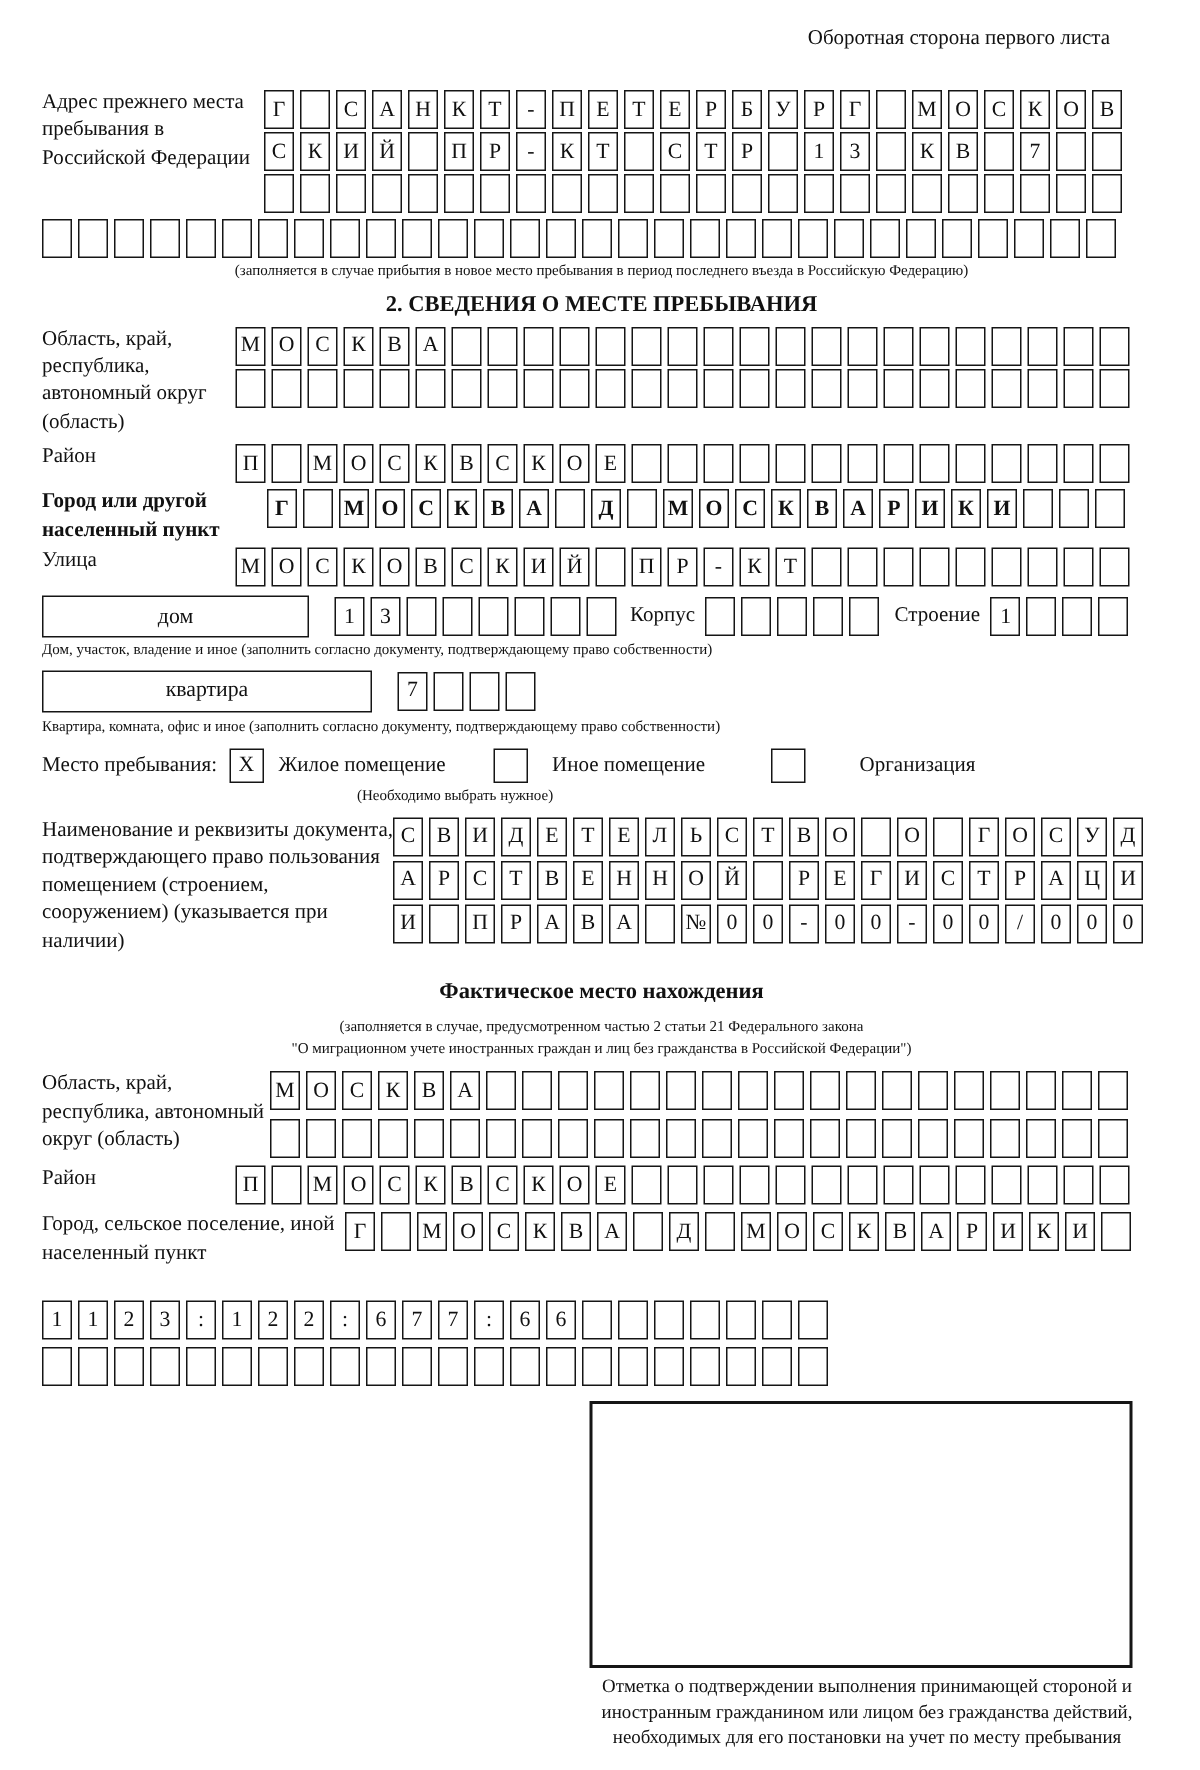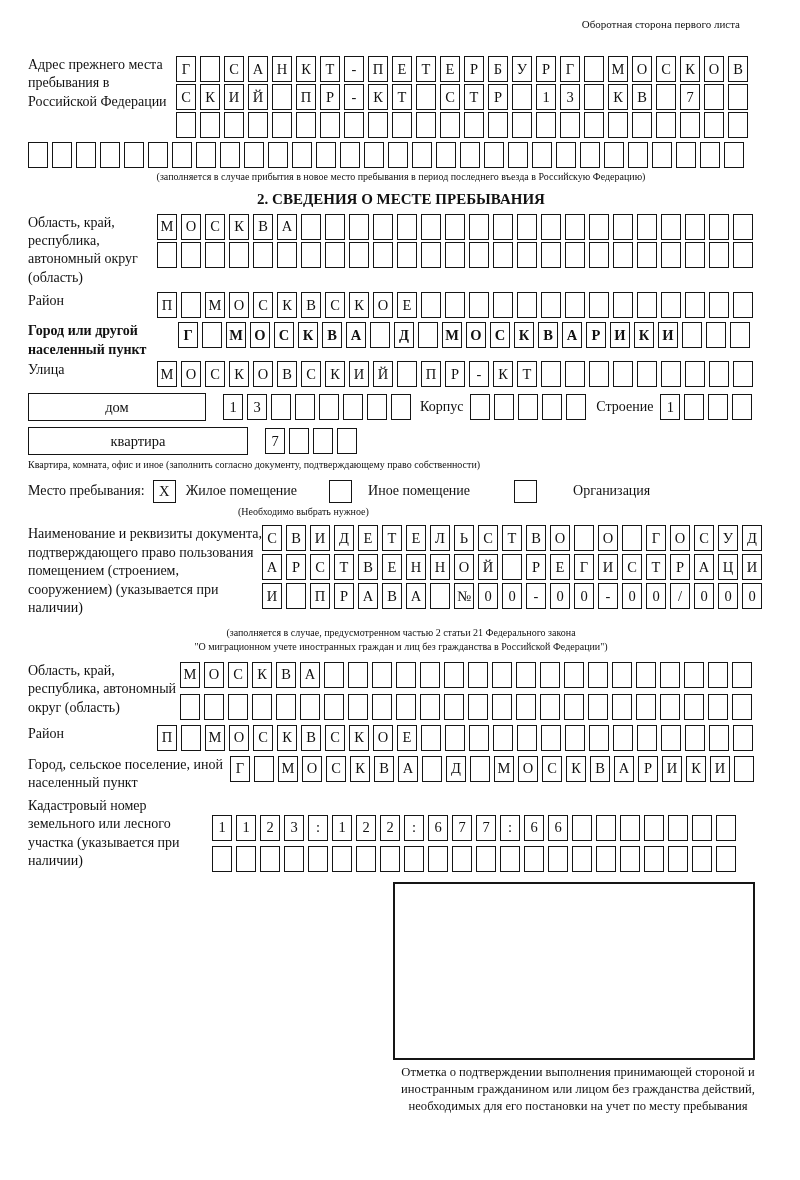--- a/index.html
+++ b/index.html
@@ -8,21 +8,21 @@
     width:800px;height:1180px;
     box-sizing:border-box;
     padding:12px 26px 0 28px;
     background:#fff;
     font-family:"Liberation Serif","DejaVu Serif",serif;
     color:#111;
     overflow:hidden;
   }
   .header-note{
     text-align:right;
-    font-size:11px;
+    font-size:14px;
     margin:6px 34px 0 0;
   }
   .lbl{font-size:14px;line-height:1.32;}
   .field{display:flex;align-items:flex-start;}
   .rows{display:flex;flex-direction:column;gap:2px;}
   .cellrow{display:flex;gap:4px;}
   .cell{
     box-sizing:border-box;
     width:20px;height:26px;
     border:1.6px solid #151515;
@@ -371,20 +371,21 @@
         <span class="cell"></span>
       </div>
     <div class="lbl" style="margin:0 7px 0 10px;">Строение</div>
     <div class="cellrow">
         <span class="cell">1</span>
         <span class="cell"></span>
         <span class="cell"></span>
         <span class="cell"></span>
       </div>
   </div>
+  <div class="caption" style="margin-top:3px;">Дом, участок, владение и иное (заполнить согласно документу, подтверждающему право собственности)</div>
 
   <div class="inline" style="margin-top:6px;">
     <div class="bigbox" style="width:220px;">квартира</div>
     <div class="cellrow" style="margin-left:17px;">
         <span class="cell">7</span>
         <span class="cell"></span>
         <span class="cell"></span>
         <span class="cell"></span>
       </div>
   </div>
@@ -469,20 +470,21 @@
           <span class="cell">0</span>
           <span class="cell">0</span>
           <span class="cell">/</span>
           <span class="cell">0</span>
           <span class="cell">0</span>
           <span class="cell">0</span>
         </div>
     </div>
   </div>
 
+  <div class="sec-title" style="margin-top:16px;">Фактическое место нахождения</div>
   <div class="caption center" style="margin-top:9px;">(заполняется в случае, предусмотренном частью 2 статьи 21 Федерального закона</div>
   <div class="caption center" style="margin-top:2px;">"О миграционном учете иностранных граждан и лиц без гражданства в Российской Федерации")</div>
 
   <div class="field" style="margin-top:8px;">
     <div class="lbl w152">Область, край, республика, автономный округ (область)</div>
     <div class="rows" style="gap:6px;">
       <div class="cellrow">
           <span class="cell">М</span>
           <span class="cell">О</span>
           <span class="cell">С</span>
@@ -590,21 +592,20 @@
         <span class="cell">А</span>
         <span class="cell">Р</span>
         <span class="cell">И</span>
         <span class="cell">К</span>
         <span class="cell">И</span>
         <span class="cell"></span>
       </div>
   </div>
 
   <div class="field" style="margin-top:4px;">
-    <div class="lbl w184">Кадастровый номер земельного или лесного участка (указывается при наличии)</div>
     <div class="rows" style="gap:5px;margin-top:18px;">
       <div class="cellrow">
           <span class="cell">1</span>
           <span class="cell">1</span>
           <span class="cell">2</span>
           <span class="cell">3</span>
           <span class="cell">:</span>
           <span class="cell">1</span>
           <span class="cell">2</span>
           <span class="cell">2</span>

